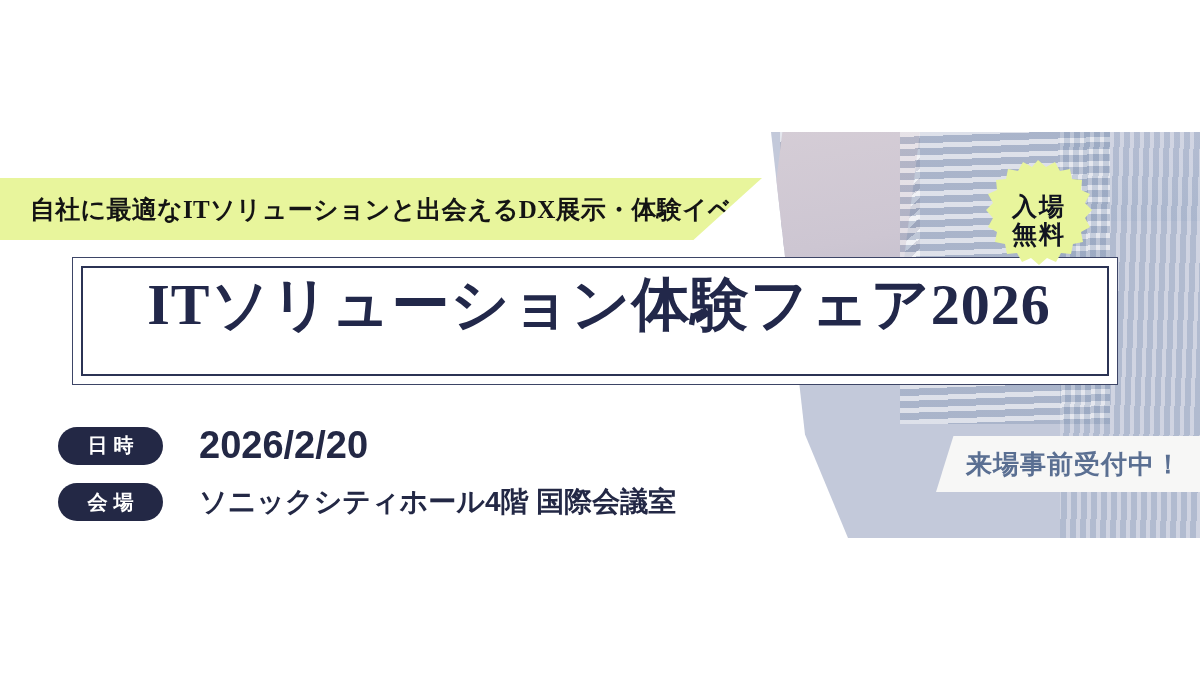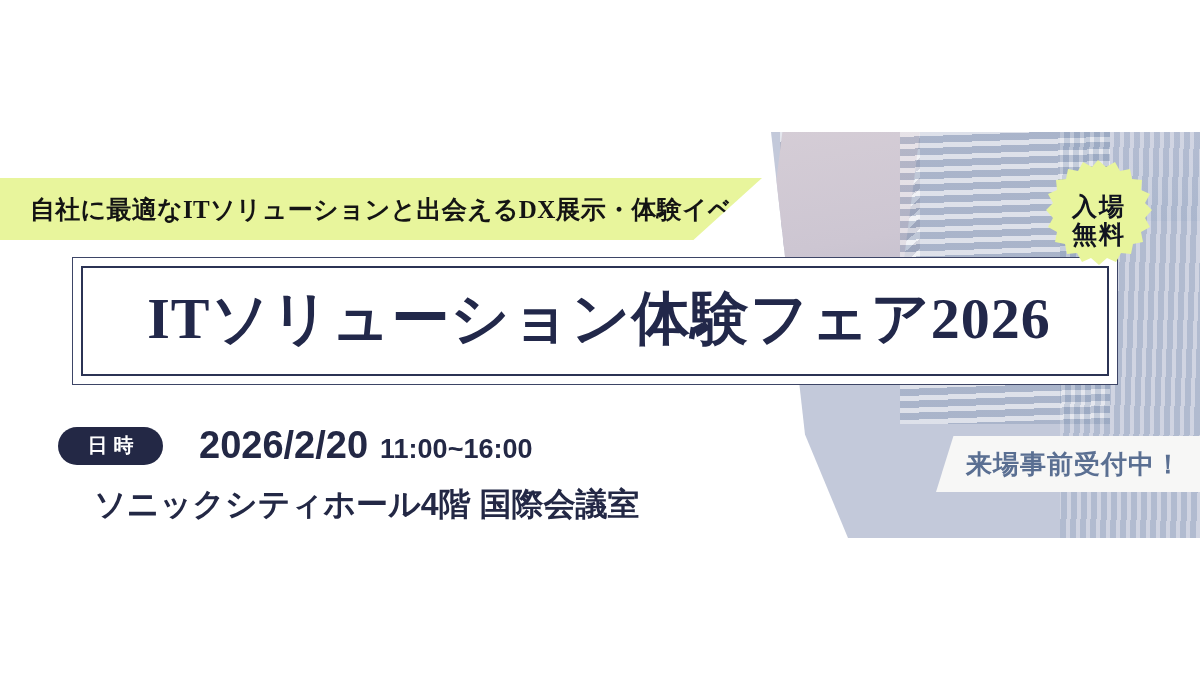--- a/index.html
+++ b/index.html
@@ -136,21 +136,21 @@
     font-weight: 700;
     font-size: 25px;
     letter-spacing: 0.3px;
     color: #141414;
     white-space: nowrap;
   }
 
   
   .free-badge {
     position: absolute;
-    left: 1042px;
+    left: 982px;
     top: 158px;
     width: 112px;
     height: 124px;
     z-index: 6;
   }
   .free-badge svg { display: block; width: 100%; height: 100%; }
   .free-badge .lbl {
     position: absolute;
     inset: 0;
     display: flex;
@@ -180,21 +180,20 @@
     z-index: 5;
   }
   .title-frame-inner {
     position: absolute;
     left: 8px;
     top: 8px;
     right: 8px;
     bottom: 8px;
     border: 2.2px solid #2b3354;
     display: flex;
-    align-items: center;
     justify-content: center;
     padding-left: 8px;
   }
   .title-text {
     font-family: "Liberation Serif", "DejaVu Serif", serif;
     font-weight: 700;
     font-size: 58px;
     letter-spacing: 1px;
     color: #22284a;
     white-space: nowrap;
@@ -246,21 +245,21 @@
   .date-time {
     font-family: "Liberation Sans", "DejaVu Sans", sans-serif;
     font-weight: 700;
     font-size: 27px;
     margin-left: 12px;
     letter-spacing: 0px;
   }
   .venue-text {
     font-family: "Liberation Sans", "DejaVu Sans", sans-serif;
     font-weight: 700;
-    font-size: 32px;
+    font-size: 28px;
     letter-spacing: 0px;
     color: #232845;
   }
 
   
   .ribbon {
     position: absolute;
     left: 936px;
     top: 436px;
     width: 268px;
@@ -322,25 +321,25 @@
       <span class="title-text">ITソリューション体験フェア2026</span>
     </div>
   </div>
 
   <div class="info">
 
     <div class="info-row">
       <div class="pill">日時</div>
       <div class="info-main">
         <span class="date-big">2026/2/20</span>
-        <span class="date-time">11:00~16:00</span>
       </div>
     </div>
 
     <div class="info-row">
+      <div class="pill">会場</div>
       <div class="info-main">
         <span class="venue-text">ソニックシティホール4階 国際会議室</span>
       </div>
     </div>
 
   </div>
 
   <div class="ribbon">
     <span class="ribbon-text">来場事前受付中！</span>
   </div>

